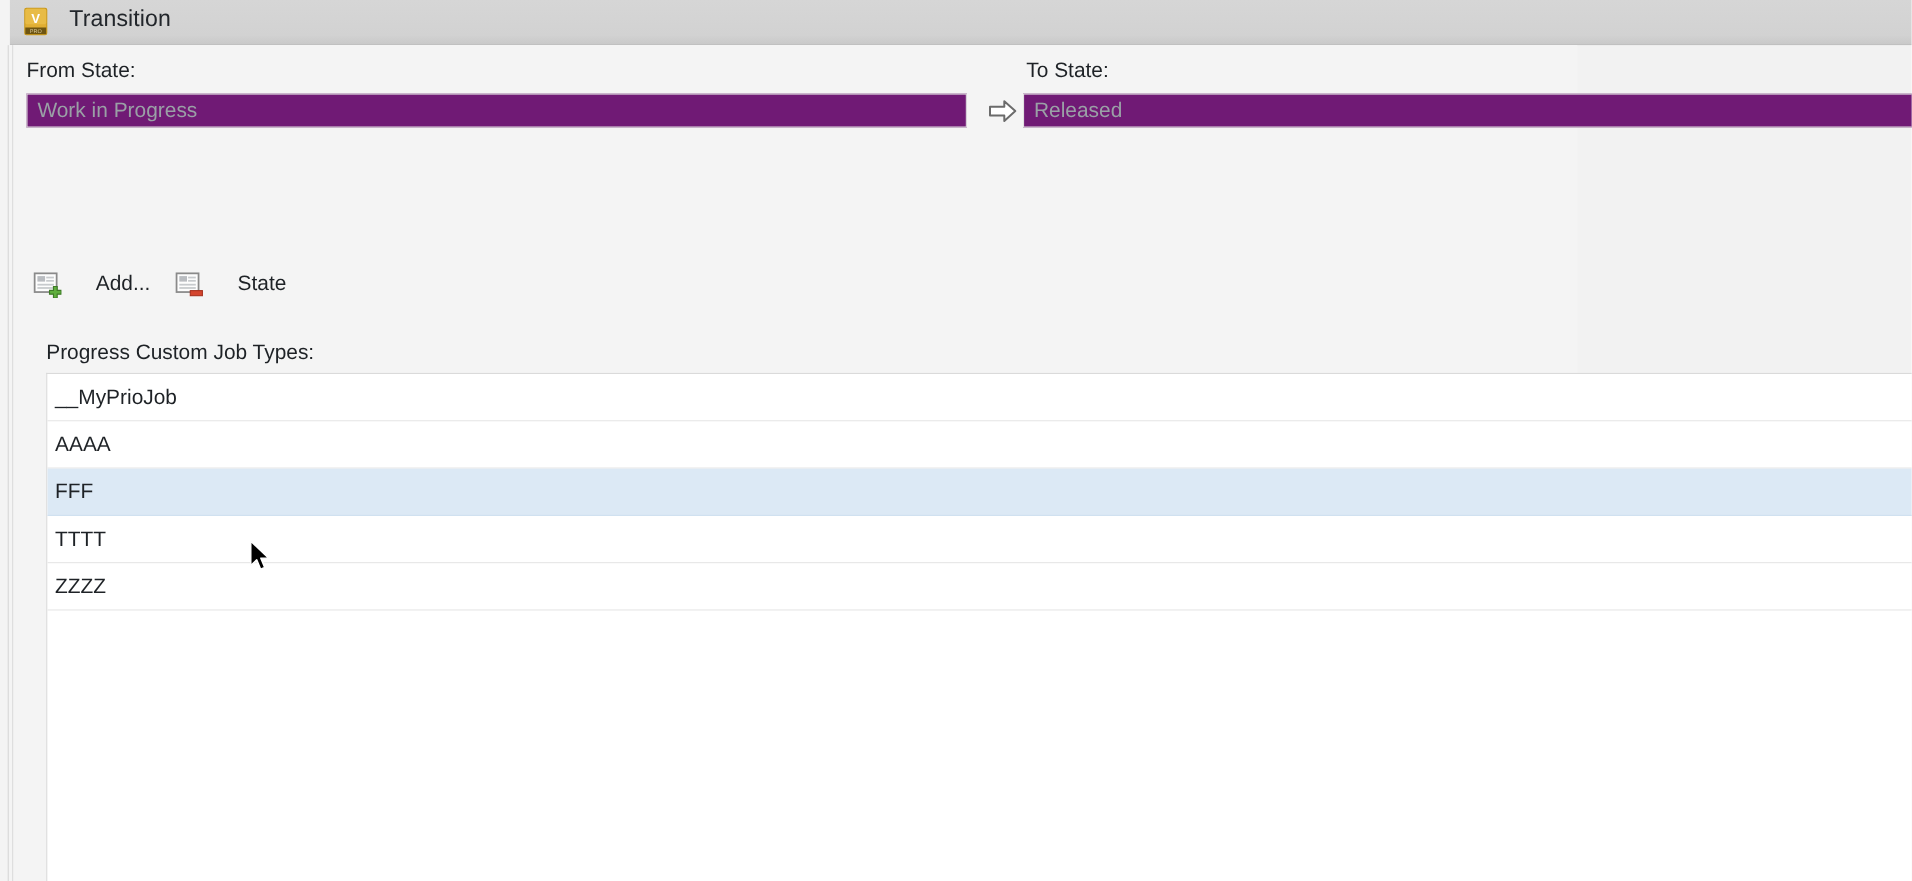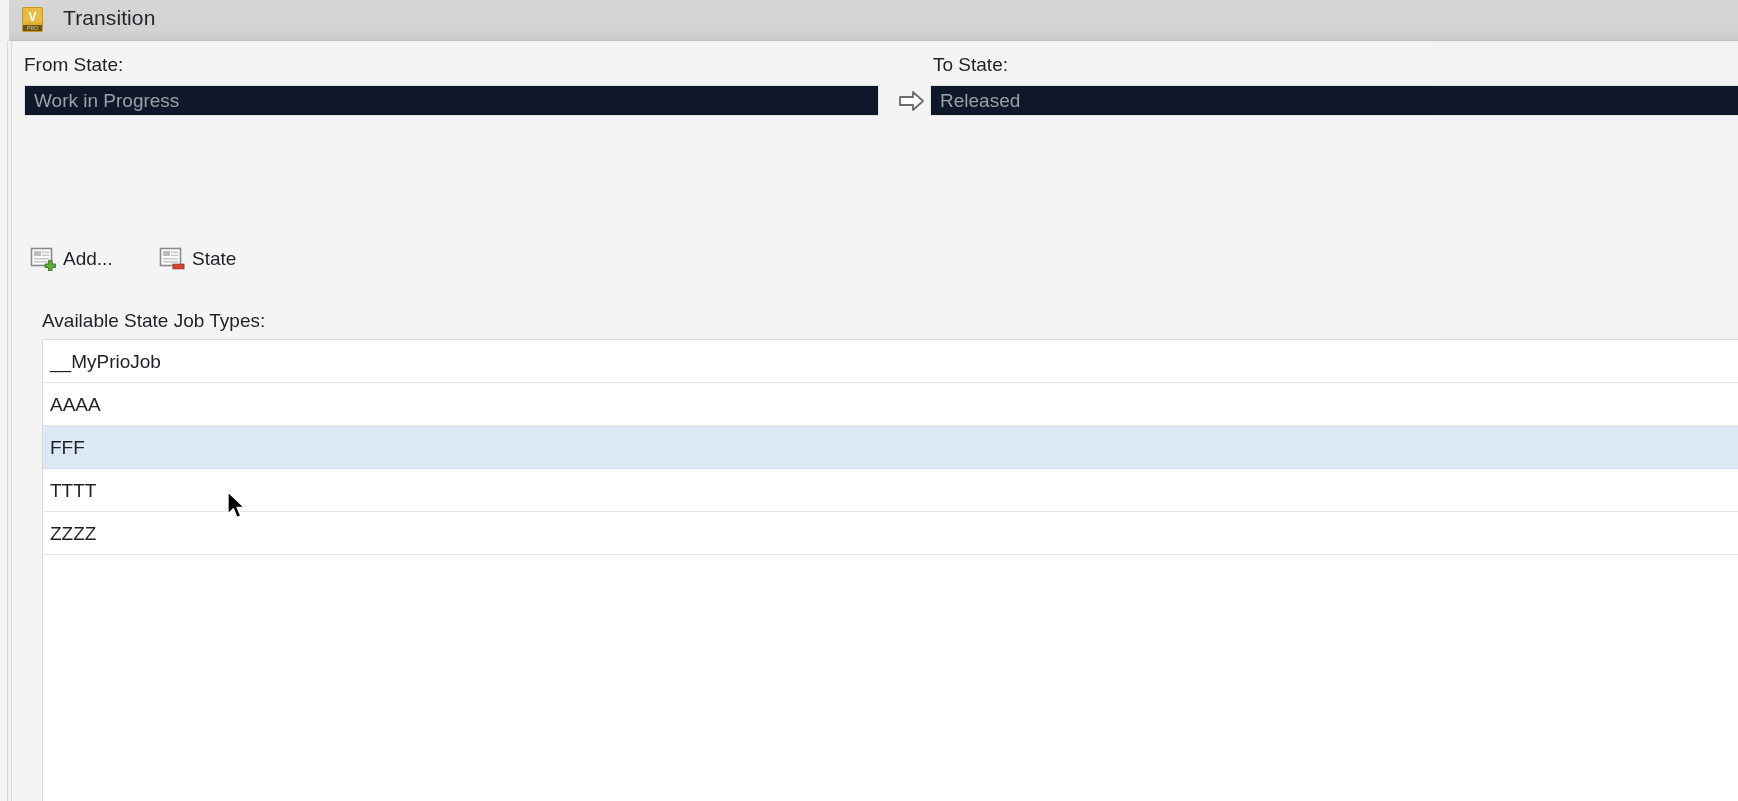--- a/index.html
+++ b/index.html
@@ -78,21 +78,21 @@
     font-size: 19px;
     color: #1e2226;
   }
   .lbl-from { left: 24px; top: 13px; }
   .lbl-to   { left: 933px; top: 13px; text-align: right; }
 
   .state-input {
     position: absolute;
     top: 44px;
     height: 31px;
-    background: #0f172a;
+    background: #701a75;
     border: 1px solid #e2e2e2;
     box-sizing: border-box;
     font-size: 19px;
     color: #9aa0a6;
     line-height: 29px;
     padding-left: 9px;
     overflow: hidden;
     white-space: nowrap;
   }
   .state-from { left: 24px; width: 855px; }
@@ -133,20 +133,21 @@
     top: 203px;
     height: 30px;
   }
   .tb-btn {
     position: absolute;
     top: 0;
     height: 30px;
     display: flex;
     align-items: center;
     cursor: default;
+    gap: 24px;
   }
   .tb-add    { left: 0px; }
   .tb-remove { left: 129px; }
   .tb-icon {
     width: 26px;
     height: 24px;
     margin-right: 7px;
     position: relative;
     flex: 0 0 auto;
   }
@@ -262,21 +263,21 @@
             <rect x="12" y="7.5" width="7" height="1.6" fill="#c7cacd"></rect>
             <rect x="4" y="11" width="15" height="1.6" fill="#c7cacd"></rect>
             <rect x="4" y="14" width="15" height="1.6" fill="#c7cacd"></rect>
             <rect x="14" y="17.2" width="11" height="4.6" fill="#d4452e" stroke="#a8321f" stroke-width="1"></rect>
           </svg>
         </span>
         <span class="tb-label">State</span>
       </div>
     </div>
 
-    <div class="list-label">Available State Job Types:</div>
+    <div class="list-label">Progress Custom Job Types:</div>
 
     <div class="listbox">
       <div class="row">__MyPrioJob</div>
       <div class="row">AAAA</div>
       <div class="row selected">FFF</div>
       <div class="row">TTTT</div>
       <div class="row">ZZZZ</div>
     </div>
 
     <div class="cursor">

